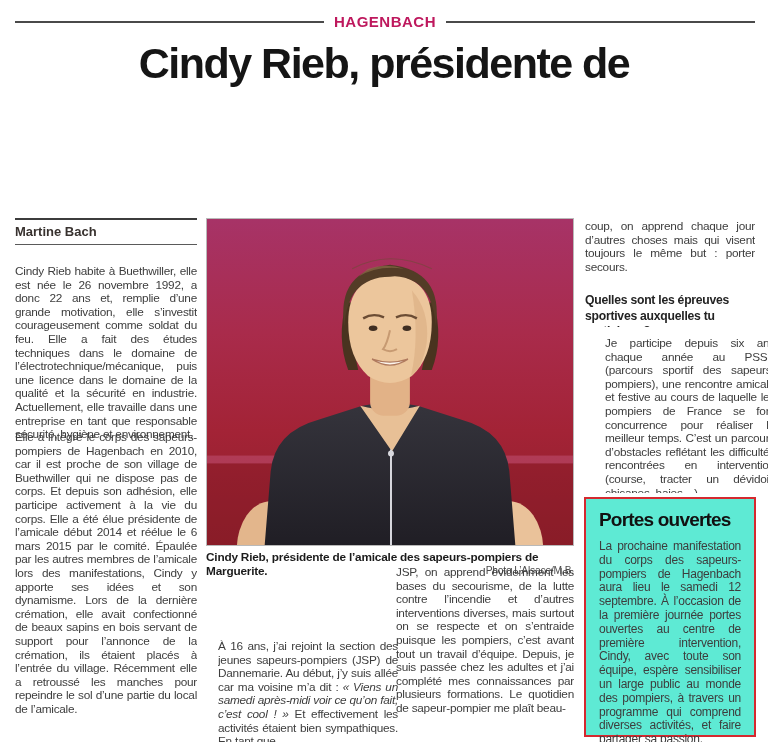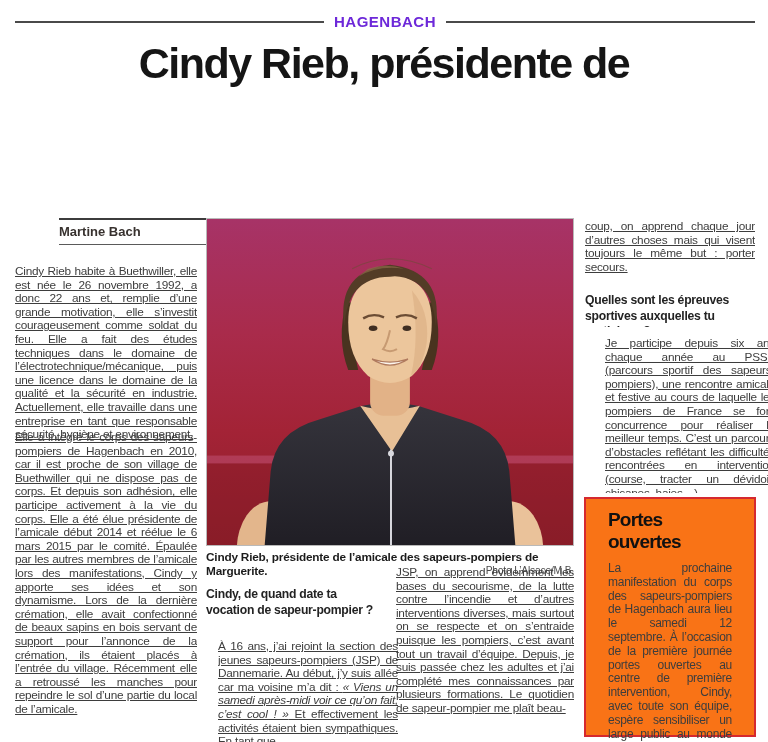--- a/index.html
+++ b/index.html
@@ -5,36 +5,36 @@
   html,body{margin:0;padding:0;background:#e8e8e8;}
   .page{
     position:relative;width:768px;height:742px;background:#ffffff;
     font-family:"Liberation Sans",sans-serif;color:#3d3d3d;overflow:hidden;
     margin:0 auto;
   }
   .abs{position:absolute;box-sizing:border-box;}
   
   .kicker-row{left:15px;top:13px;width:740px;display:flex;align-items:center;}
   .kicker-rule{flex:1;height:2px;background:#4a4a4a;}
-  .kicker{color:#6d28d9;font-weight:bold;font-size:15px;letter-spacing:.5px;
+  .kicker{color:#be185d;font-weight:bold;font-size:15px;letter-spacing:.5px;
     padding:0 10px;white-space:nowrap;}
   .headline{left:0;top:38px;width:768px;text-align:center;color:#151515;
     font-weight:bold;font-size:43px;line-height:50px;letter-spacing:-1.5px;}
   .standfirst{left:15px;top:165px;width:739px;height:46px;overflow:hidden;
     font-weight:bold;font-size:13.5px;line-height:21px;letter-spacing:-.4px;
     color:#1c1c1c;text-align:justify;}
   
-  .byline-block{left:15px;top:218px;width:182px;margin-left:44px;}
+  .byline-block{left:15px;top:218px;width:182px;}
   .byline-rule-top{display:block;height:2px;background:#3c3c3c;}
   .byline-name{display:block;font-weight:bold;font-size:13px;color:#38322f;
     padding:4px 0 5px 0;}
   .byline-rule-bot{display:block;height:1px;background:#5a5a5a;}
   
   .bodytxt{font-size:11.8px;line-height:13.6px;letter-spacing:-.25px;
-    text-align:justify;overflow:hidden;color:#3d3d3d;text-decoration:underline;}
+    text-align:justify;overflow:hidden;color:#3d3d3d;}
   .q{font-weight:bold;color:#232323;font-size:12.2px;line-height:15.5px;
     letter-spacing:-.25px;text-align:left;overflow:hidden;}
   .italic{font-style:italic;}
   .p1{left:15px;top:265px;width:182px;height:192px;}
   .p2{left:15px;top:431px;width:182px;height:284px;}
   
   .photo{left:206px;top:218px;width:368px;height:328px;border:1px solid #b9b9b9;}
   .photo svg{display:block;}
   .caption{left:206px;top:550px;width:368px;font-weight:bold;font-size:11.8px;
     letter-spacing:-.2px;color:#1b1b1b;}
@@ -42,21 +42,21 @@
     color:#4c4c4c;letter-spacing:-.2px;}
   
   .q1{left:206px;top:587px;width:180px;height:34px;}
   .a1{left:206px;top:628px;width:180px;height:112px;}
   .a1cont{left:396px;top:566px;width:178px;height:152px;}
   .col4a{left:585px;top:220px;width:170px;height:60px;}
   .q2{left:585px;top:293px;width:170px;height:34px;}
   .a2{left:605px;top:337px;width:170px;height:156px;}
   
   .openbox{left:584px;top:497px;width:172px;height:240px;border:2px solid #d5292f;
-    background:#f97316;padding:8px 22px;}
+    background:#5eead4;padding:8px 13px;}
   .openbox-title{font-weight:bold;font-size:19px;letter-spacing:-.8px;
     color:#111111;margin:2px 0 9px 0;}
   .openbox-text{font-size:12px;line-height:13.8px;letter-spacing:-.25px;
     text-align:justify;color:#3d3d3d;}
 </style>
 </head>
 <body>
 
 <div class="page">
 
@@ -128,21 +128,20 @@
 
       <path d="M184,112 Q181,126 177,131 Q184,135 191,131" stroke="#c79a72" stroke-width="2" fill="none"></path>
 
       <path d="M166,141 Q184,153 202,141 Q184,147 166,141 Z" fill="#fdf6ee" stroke="#b07a5e" stroke-width="1.4"></path>
     </svg>
   </div>
 
   <div class="abs caption">Cindy Rieb, présidente de l’amicale des sapeurs-pompiers de Marguerite.</div>
   <div class="abs credit">Photo L’Alsace/M.B.</div>
 
-  <div class="abs q q1">Cindy, de quand date ta vocation de sapeur-pompier ?</div>
   <p class="abs bodytxt a1" style="margin:12px;">
     <span>À 16 ans, j’ai rejoint la section des jeunes sapeurs-pompiers (JSP) de Dannemarie. Au début, j’y suis allée car ma voisine m’a dit : </span><span class="italic">« Viens un samedi après-midi voir ce qu’on fait, c’est cool ! »</span><span> Et effectivement les activités étaient bien sympathiques. En tant que</span>
   </p>
 
   <p class="abs bodytxt a1cont" style="margin:0;">JSP, on apprend évidemment les bases du secourisme, de la lutte contre l’incendie et d’autres interventions diverses, mais surtout on se respecte et on s’entraide puisque les pompiers, c’est avant tout un travail d’équipe. Depuis, je suis passée chez les adultes et j’ai complété mes connaissances par plusieurs formations. Le quotidien de sapeur-pompier me plaît beau-</p>
 
   <p class="abs bodytxt col4a" style="margin:0;">coup, on apprend chaque jour d’autres choses mais qui visent toujours le même but : porter secours.</p>
   <div class="abs q q2">Quelles sont les épreuves sportives auxquelles tu participes ?</div>
   <p class="abs bodytxt a2" style="margin:0;">Je participe depuis six ans chaque année au PSSP (parcours sportif des sapeurs-pompiers), une rencontre amicale et festive au cours de laquelle les pompiers de France se font concurrence pour réaliser le meilleur temps. C’est un parcours d’obstacles reflétant les difficultés rencontrées en intervention (course, tracter un dévidoir, chicanes, haies…).</p>
 

